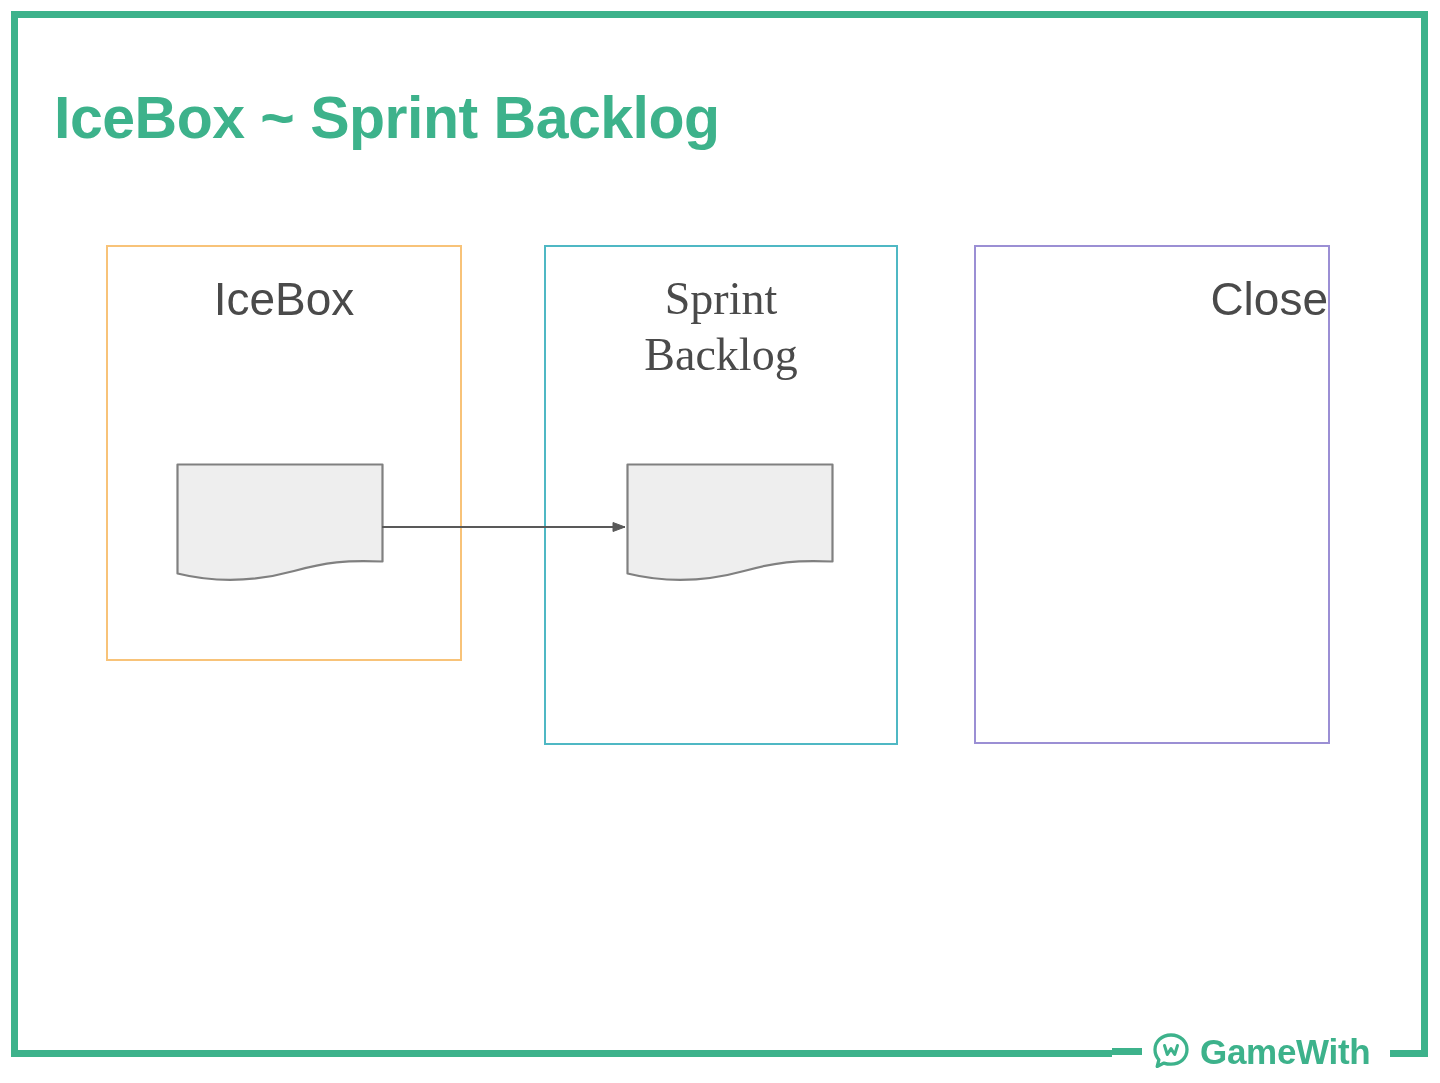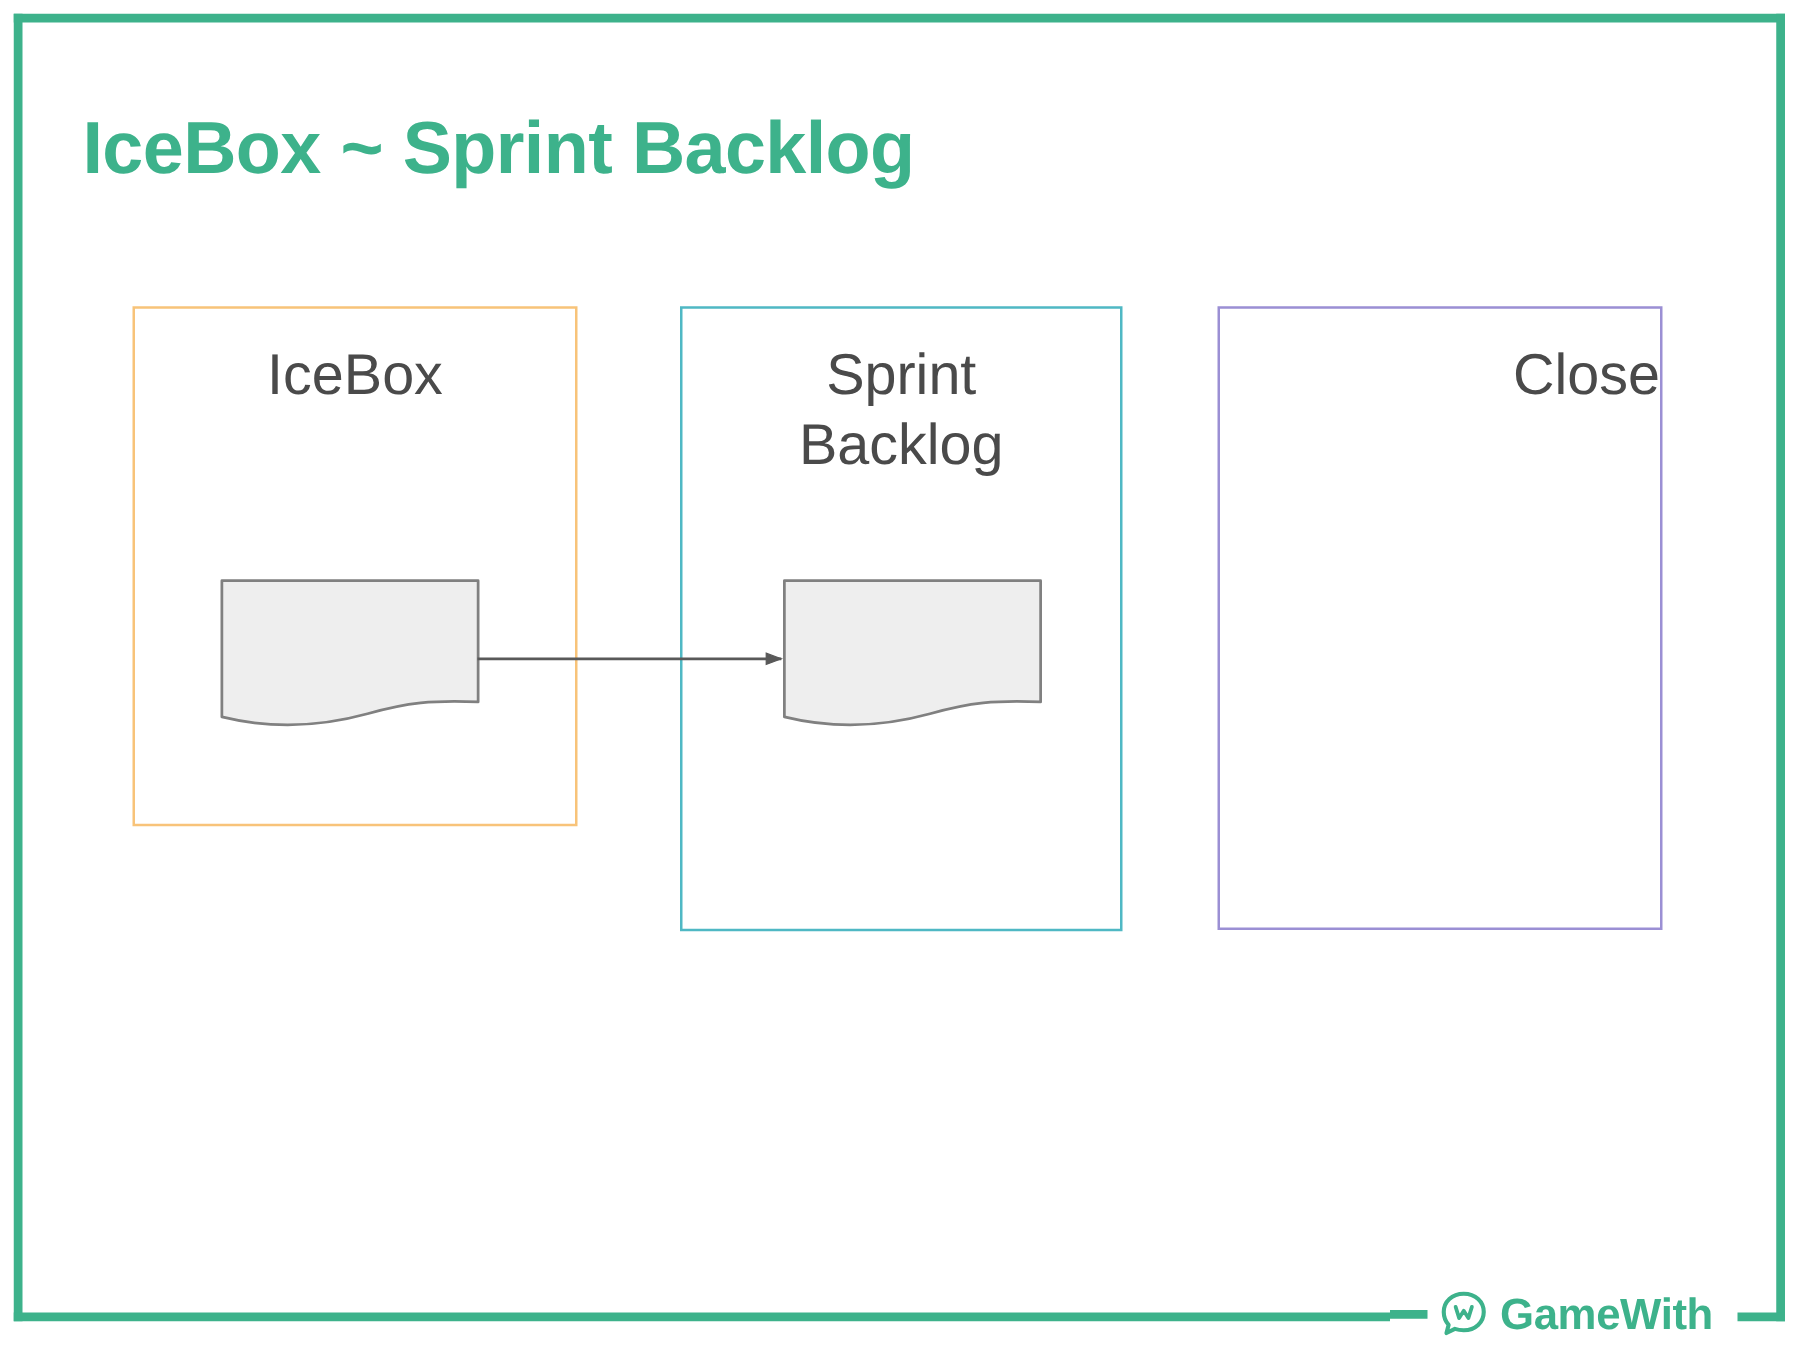--- a/index.html
+++ b/index.html
@@ -64,21 +64,20 @@
   .slide-title {
     position: absolute;
     left: 54px;
     top: 86px;
     font-size: 59px;
     font-weight: bold;
     color: #3DB28B;
     letter-spacing: -0.5px;
     white-space: nowrap;
     line-height: 1.1;
-    margin-left: 12px;
   }
 
   
   .lane {
     position: absolute;
     background: #ffffff;
     box-sizing: border-box;
     border-style: solid;
     border-width: 2px;
   }
@@ -101,20 +100,21 @@
     border-color: #F8C379;
   }
   #lane-icebox .lane-title { top: 24px; }
 
   #lane-sprint {
     left: 544px;
     top: 245px;
     width: 354px;
     height: 500px;
     border-color: #4FB8C4;
+    font-family: Liberation Serif, serif;
   }
   #lane-sprint .lane-title { top: 24px; }
 
   #lane-close {
     left: 974px;
     top: 245px;
     width: 356px;
     height: 499px;
     border-color: #9B8FD4;
   }

